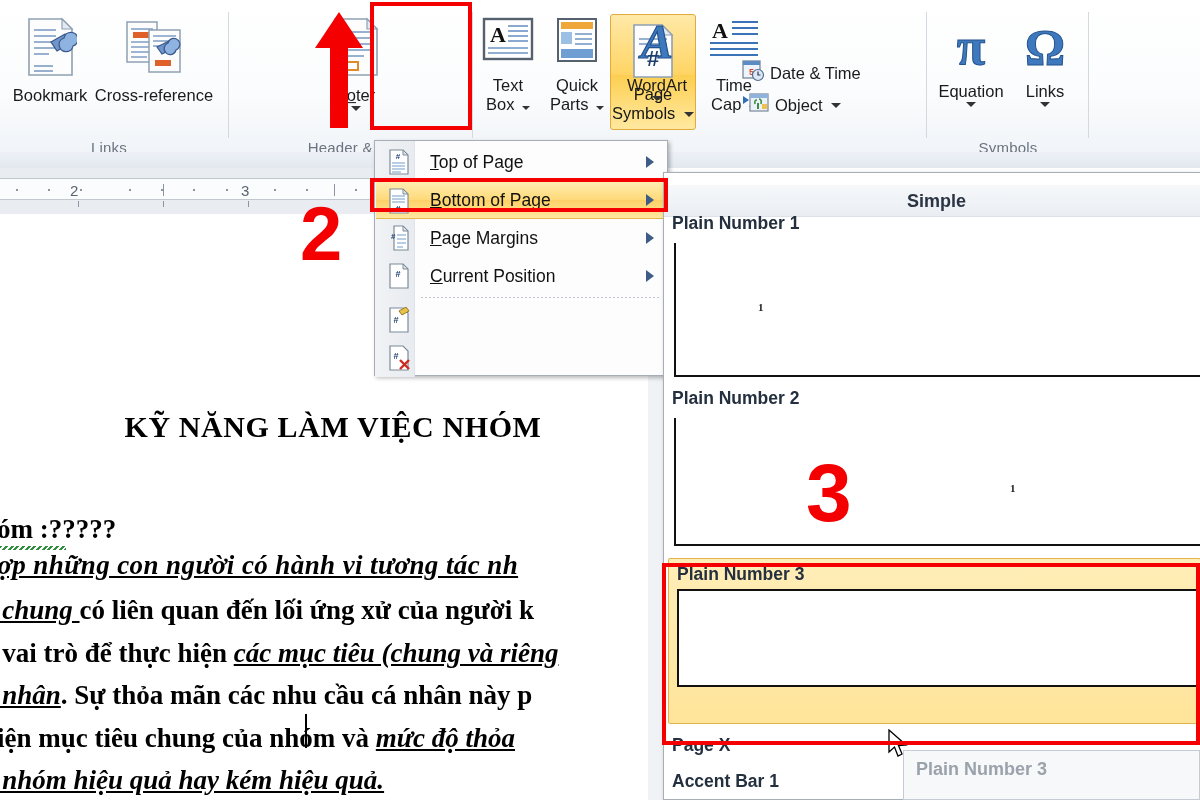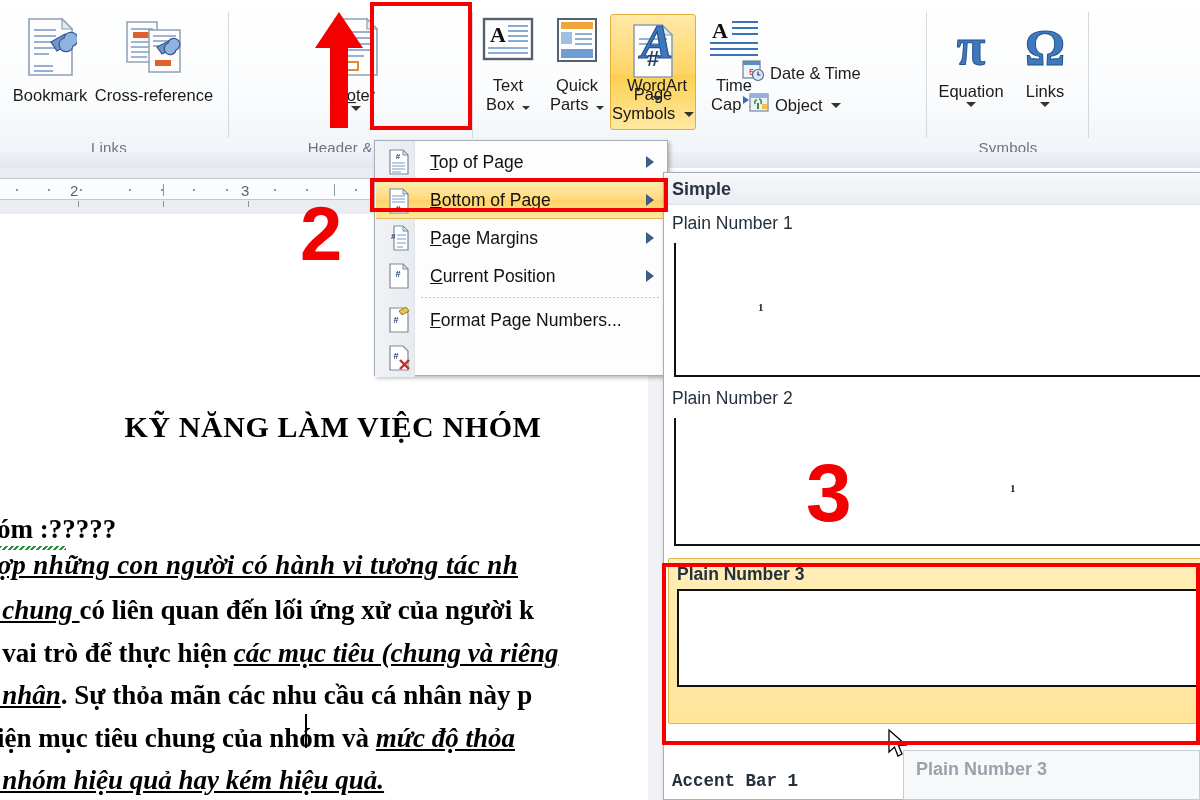--- a/index.html
+++ b/index.html
@@ -100,21 +100,21 @@
   .gallery {
     position:absolute; left:663px; top:172px; width:537px; height:628px;
     background:#fff; border:1px solid #a7aeb8; border-right:none;
     box-shadow:2px 2px 5px rgba(0,0,0,.25); overflow:hidden;
   }
   .gal-header {
     position:absolute; left:0; width:537px; height:32px;
     background:linear-gradient(#f6f8fa,#eaeef3); border-bottom:1px solid #dde2e8;
     font-size:18px; font-weight:bold; color:#2a3442; padding:6px 0 0 8px;
   }
-  .gal-item-title { position:absolute; left:8px; font-size:17.5px; font-weight:normal; color:#24303f; }
+  .gal-item-title { position:absolute; left:8px; font-size:17.5px; font-weight:bold; color:#24303f; }
   .gal-preview { position:absolute; background:#fff; }
   .gal-preview .vline { position:absolute; left:0; top:0; width:2px; height:100%; background:#111; }
   .gal-preview .hline { position:absolute; left:0; bottom:0; width:100%; height:2px; background:#111; }
   .gal-preview .pnum { position:absolute; font-family:"Liberation Serif",serif; font-size:11px; color:#222; font-weight:bold;}
 
   .gal-selected {
     position:absolute; left:4px; width:533px;
     background:linear-gradient(#ffeeb8,#ffe49a);
     border:1px solid #e0b450; border-radius:2px;
   }
@@ -494,61 +494,63 @@
     <div class="menu-sep" style="top:156px;"></div>
 
     <div class="mi" style="top:160px;">
       <span class="micon" style="top:6px;">
         <svg width="22" height="26" viewBox="0 0 22 26">
           <path d="M2 1 h13 l5 5 v19 h-18 z" fill="#fff" stroke="#7d8b99" stroke-width="1.2"></path>
           <text x="8" y="16" font-family="Liberation Sans" font-size="9" font-weight="bold" text-anchor="middle" fill="#1c3f6e">#</text>
           <path d="M11 4 l7 -4 3 4 -7 4 z" fill="#e8c24a" stroke="#8c6f1b" stroke-width=".9"></path>
         </svg>
       </span>
-      <span class="mtext"><u>F</u>ormat Page Numbers...</span>
     </div>
 
     <div class="mi" style="top:198px;">
       <span class="micon" style="top:6px;">
         <svg width="22" height="26" viewBox="0 0 22 26">
           <path d="M2 1 h13 l5 5 v19 h-18 z" fill="#fff" stroke="#7d8b99" stroke-width="1.2"></path>
           <text x="8" y="14" font-family="Liberation Sans" font-size="9" font-weight="bold" text-anchor="middle" fill="#1c3f6e">#</text>
           <g stroke="#cc2b1f" stroke-width="2.4">
               <line x1="12" y1="15" x2="21" y2="24"></line>
               <line x1="21" y1="15" x2="12" y2="24"></line>
             </g>
         </svg>
       </span>
     </div>
   </div>
 
   <div class="gallery">
-    <div class="gal-header" style="top:0;">Simple</div>
+    <div class="gal-header" style="top:12px;text-align:center;">Simple</div>
 
     <div class="gal-item-title" style="top:40px;">Plain Number 1</div>
     <div class="gal-preview" style="left:10px; top:70px; width:527px; height:134px;">
       <span class="vline"></span>
       <span class="hline"></span>
       <span class="pnum" style="left:84px; top:58px;">1</span>
     </div>
 
     <div class="gal-item-title" style="top:215px;">Plain Number 2</div>
     <div class="gal-preview" style="left:10px; top:245px; width:527px; height:128px;">
       <span class="vline"></span>
       <span class="hline"></span>
       <span class="pnum" style="left:336px; top:64px;">1</span>
     </div>
 
     <div class="gal-selected" style="top:385px; height:166px;">
       <span class="gal-sel-title">Plain Number 3</span>
       <span class="gal-sel-box"></span>
     </div>
 
+    <div class="gal-foot-row" style="top:556px; height:36px;">
+      <span class="gal-foot-label" style="top:6px;">Page X</span>
+    </div>
     <div class="gal-foot-row" style="top:592px; height:36px;">
-      <span class="gal-foot-label" style="top:6px;font-family:Liberation Mono, monospace;">Accent Bar 1</span>
+      <span class="gal-foot-label" style="top:6px;">Accent Bar 1</span>
     </div>
   </div>
 
   <div class="tooltip">
     <span class="tt-title">Plain Number 3</span>
   </div>
 
   <span class="cursor">
     <svg width="22" height="30" viewBox="0 0 22 30">
       <path d="M1 1 L1 23 L6.5 18 L10 27 L14 25 L10.5 16.5 L18 16 Z" fill="#ffffff" stroke="#000000" stroke-width="1.3"></path>

